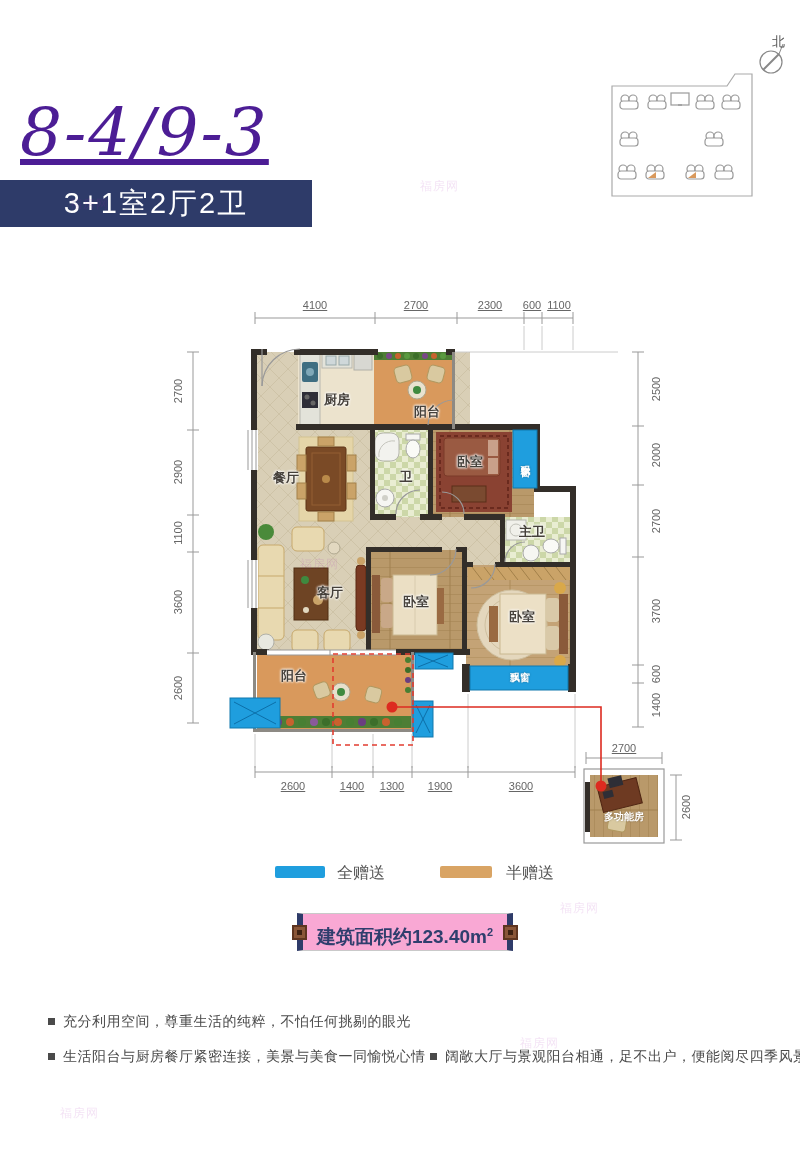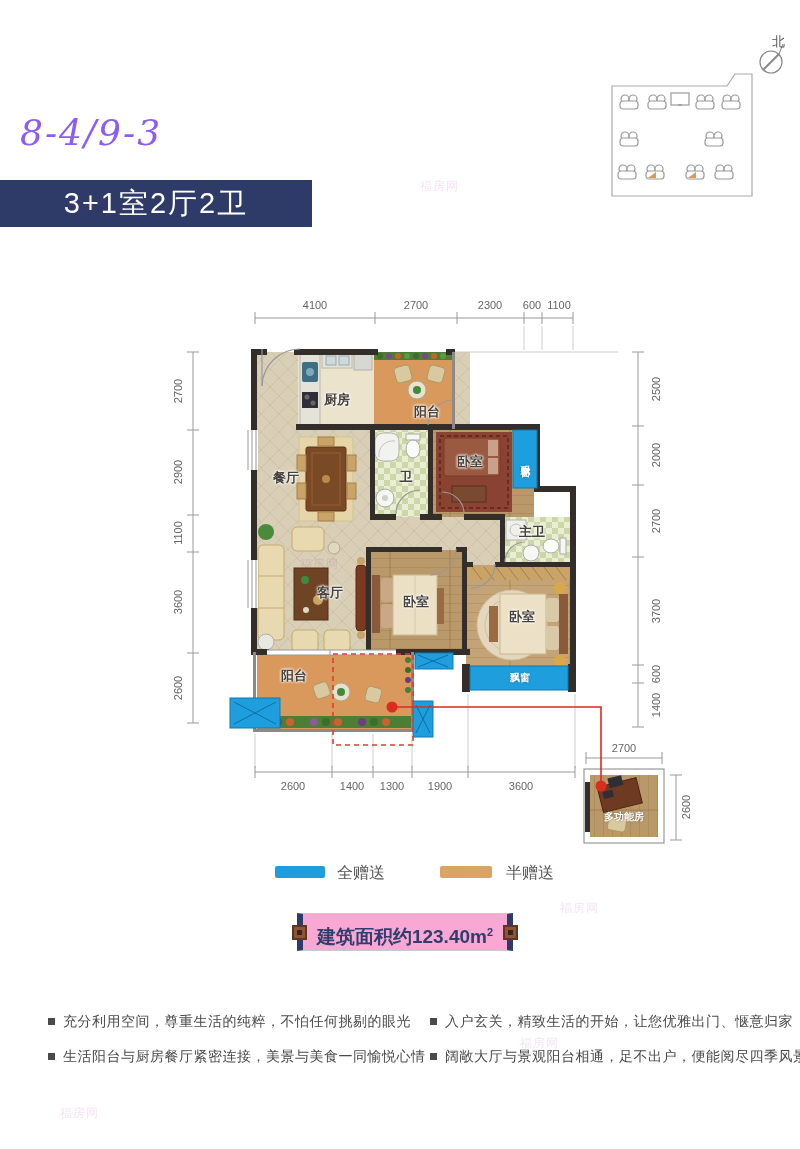--- a/index.html
+++ b/index.html
@@ -3,38 +3,38 @@
 <meta charset="utf-8">
 <style>
   html,body{margin:0;padding:0;background:#ffffff;}
   .page{position:relative;width:800px;height:1149px;background:#fff;overflow:hidden;
         font-family:"Liberation Sans",sans-serif;}
   .art{position:absolute;left:0;top:0;width:800px;height:1149px;}
 
   
   .title-block{position:absolute;left:0;top:84px;width:312px;height:96px;background:#fff;
                display:flex;align-items:center;padding-left:20px;box-sizing:border-box;}
-  .title-unit{font-family:"DejaVu Serif",serif;font-style:italic;font-size:36px;
-              color:#8b5cf6;letter-spacing:2px;}
+  .title-unit{font-family:"DejaVu Serif",serif;font-style:italic;font-size:66px;
+              color:#4c1d95;letter-spacing:2px;text-decoration:underline;}
   .title-suffix{font-size:40px;font-weight:bold;color:#35456f;margin-left:8px;}
   .spec-bar{position:absolute;left:0;top:180px;width:312px;height:47px;background:#2e3b69;
             color:#fff;font-size:29px;letter-spacing:2px;text-align:center;line-height:47px;}
 
   .north-label{position:absolute;left:772px;top:33px;font-size:13px;color:#555;}
 
   
   .rl{position:absolute;transform:translate(-50%,-50%);font-size:13px;font-weight:bold;
       color:#45403a;white-space:nowrap;
       text-shadow:0 0 3px #fff,0 0 3px #fff,0 0 2px #fff;}
   .rl-white{color:#fff;text-shadow:0 0 2px rgba(0,0,0,.35);}
   .rl-vert{writing-mode:vertical-rl;letter-spacing:2px;}
   .rl-small{font-size:10px;}
 
   
-  .dim{position:absolute;transform:translate(-50%,-50%);font-size:11px;color:#666;white-space:nowrap;}
+  .dim{position:absolute;transform:translate(-50%,-50%);font-size:11px;color:#666;white-space:nowrap;text-decoration:underline;}
   .dimv{position:absolute;transform:translate(-50%,-50%) rotate(-90deg);font-size:11px;color:#666;white-space:nowrap;}
 
   
   .legend-bar{position:absolute;height:12px;border-radius:2px;}
   .legend-label{position:absolute;font-size:16px;color:#555;transform:translate(0,-3px);}
 
   
   .banner{position:absolute;left:297px;top:913px;width:216px;height:38px;background:#f9a8d4;
           border-top:1px solid #c9c9c9;border-bottom:1px solid #c9c9c9;
           border-left:6px solid #2e3b69;border-right:6px solid #2e3b69;box-sizing:border-box;}
@@ -432,24 +432,20 @@
   </div>
 
   <div class="feat" style="left:48px;top:1013px">
     <span class="sq"></span>
     <span>充分利用空间，尊重生活的纯粹，不怕任何挑剔的眼光</span>
   </div>
   <div class="feat" style="left:48px;top:1048px">
     <span class="sq"></span>
     <span>生活阳台与厨房餐厅紧密连接，美景与美食一同愉悦心情</span>
   </div>
-  <div class="feat" style="left:430px;top:1013px">
-    <span class="sq"></span>
-    <span>入户玄关，精致生活的开始，让您优雅出门、惬意归家</span>
-  </div>
   <div class="feat" style="left:430px;top:1048px">
     <span class="sq"></span>
     <span>阔敞大厅与景观阳台相通，足不出户，便能阅尽四季风景</span>
   </div>
 
   <span class="wm" style="left:70px;top:196px">福房网</span>
   <span class="wm" style="left:420px;top:178px">福房网</span>
   <span class="wm" style="left:300px;top:556px">福房网</span>
   <span class="wm" style="left:520px;top:1035px">福房网</span>
   <span class="wm" style="left:60px;top:1105px">福房网</span>

